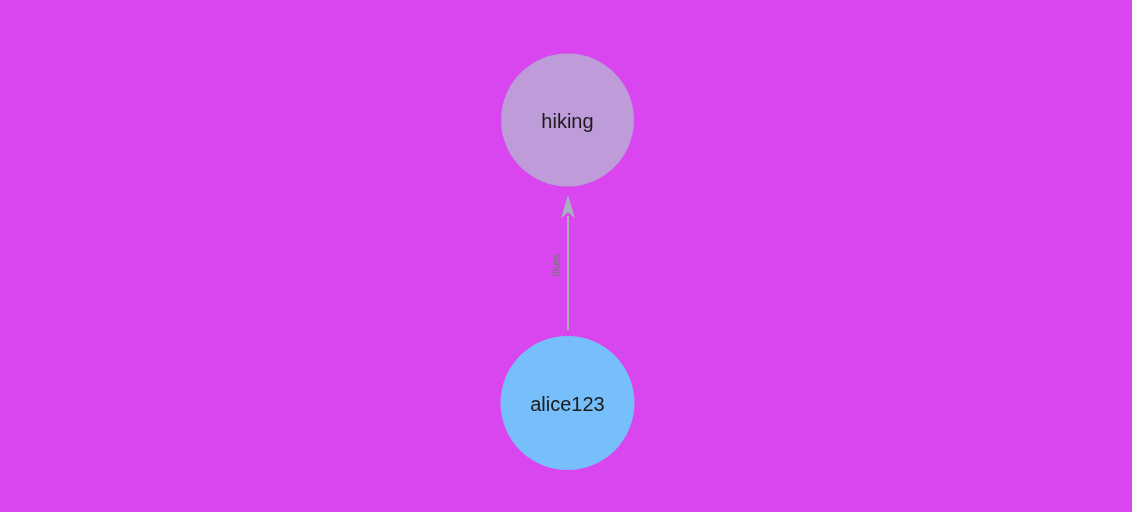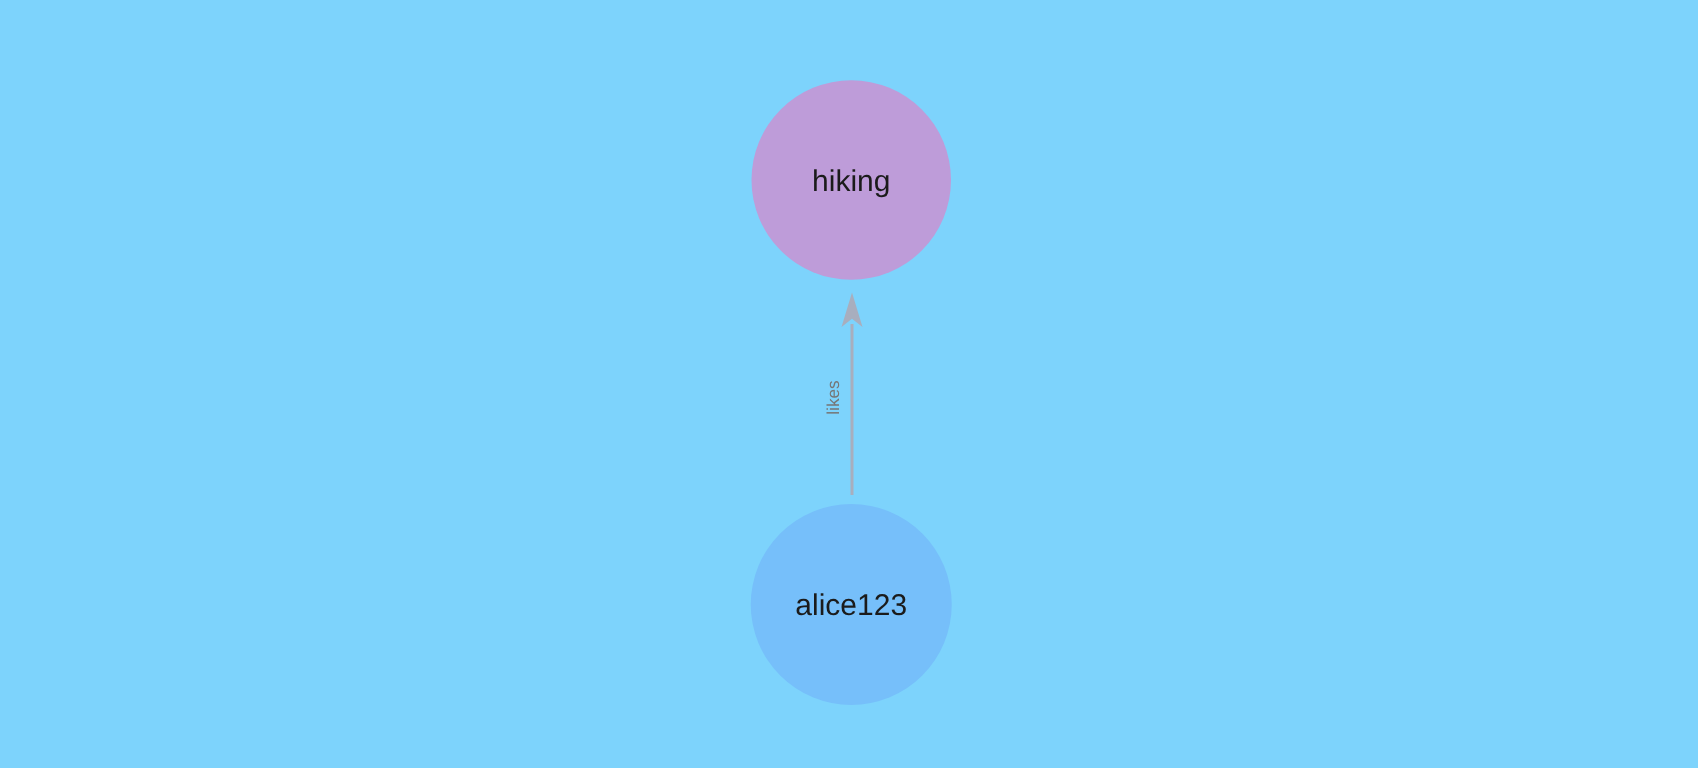--- a/index.html
+++ b/index.html
@@ -46,21 +46,21 @@
   .node-circle {
     cursor: pointer;
   }
   .edge-line {
     stroke-linecap: butt;
   }
 </style>
 </head>
 <body style="background: rgb(244, 245, 244);">
 
-<div id="graph-canvas" style="background: #7dd3fc;">
+<div id="graph-canvas" style="background: #d946ef;">
   <svg id="graph-svg" viewBox="0 0 1132 512" xmlns="http://www.w3.org/2000/svg">
 
     <g>
       <line class="edge-line" x1="568" y1="330" x2="568" y2="216" stroke="#a8aebe" stroke-width="2"></line>
       <polygon points="568,195 575,218 568,212.5 561,218" fill="#a8aebe"></polygon>
       <text class="edge-label" x="556" y="265" transform="rotate(-90 556 265)" fill="#767676" font-size="11.5">likes</text>
     </g>
 
     <g>
       <circle class="node-circle" cx="567.5" cy="120" r="66.5" fill="#be9cd9"></circle>

